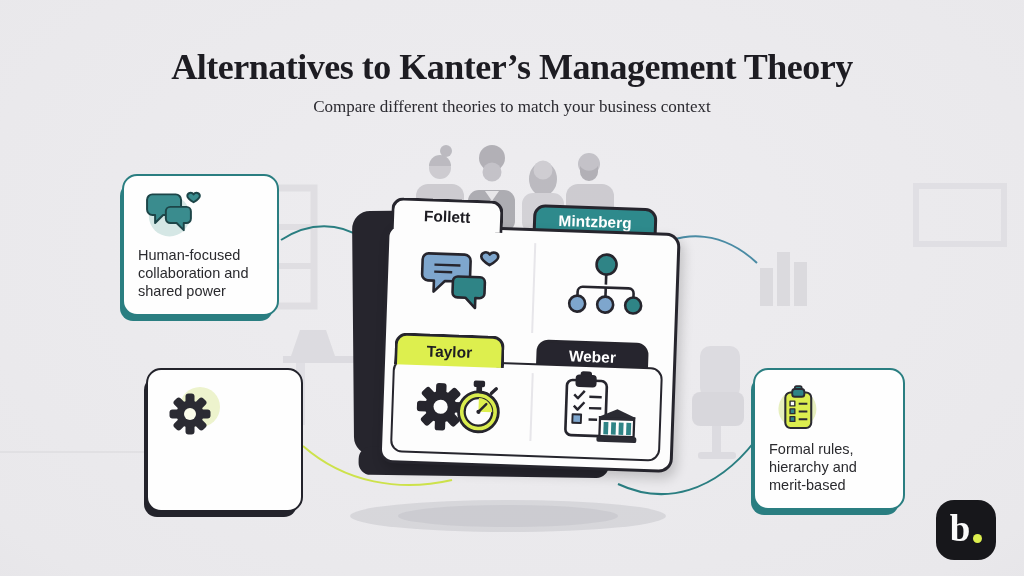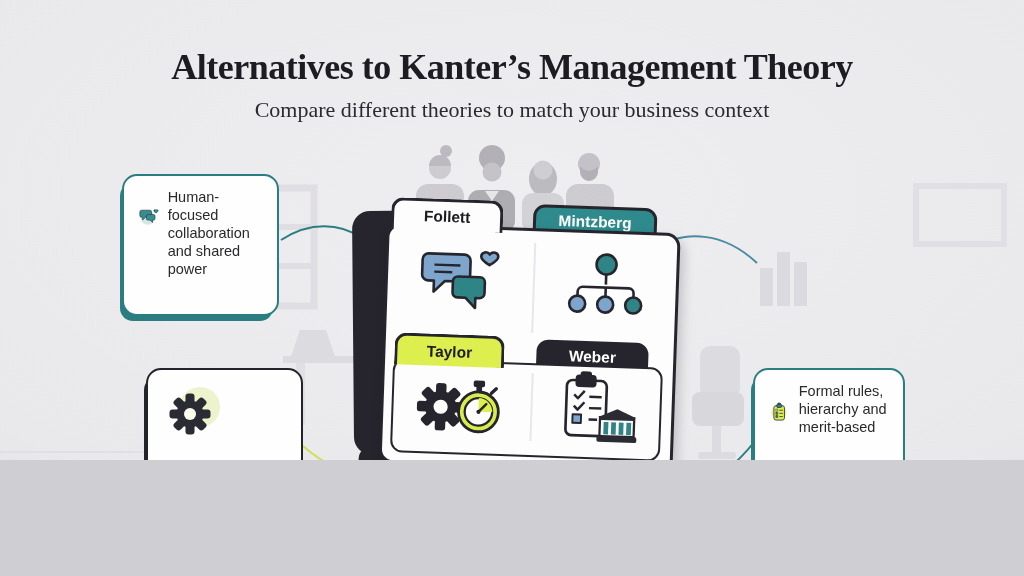--- a/index.html
+++ b/index.html
@@ -1,38 +1,38 @@
 <!DOCTYPE html>
 <html style="--background: #e9e8eb; --dark: #26252d; --teal: #2e8a8c; --teal-line: #2a7e81; --blue: #74a3c6; --blue-fill: #7ea6cd; --yellow: #ddef4e; --text: #2a2a2e;"><head>
 <meta charset="utf-8">
 <style>
   html,body{margin:0;padding:0;background:#cfced3;}
   .stage{
-    position:relative;width:1024px;height:460px;overflow:hidden;
+    position:relative;width:1024px;height:576px;overflow:hidden;
     background:radial-gradient(120% 135% at 50% 42%, #eeedf0 0%, #e9e8eb 55%, #d8d7dc 100%);
     font-family:"Liberation Sans","DejaVu Sans",sans-serif;
   }
   
   .title{
     position:absolute;left:0;right:0;top:46px;text-align:center;
     font-family:"Liberation Serif","DejaVu Serif",serif;
     font-weight:700;font-size:36px;color:#1d1c22;letter-spacing:-0.5px;
   }
   .subtitle{
     position:absolute;left:0;right:0;top:97px;text-align:center;
     font-family:"Liberation Serif","DejaVu Serif",serif;
-    font-weight:400;font-size:22px;color:#2b2a30;
+    font-weight:400;font-size:17px;color:#2b2a30;
   }
   
   .bg-svg{position:absolute;left:0;top:0;width:1024px;height:576px;}
   
   .card{
     position:absolute;background:#fefefe;border-radius:15px;
     padding:13px 14px;box-sizing:border-box;
-    display:flex;flex-direction:row;gap:8px;
+    display:flex;flex-direction:column;gap:8px;
   }
   .card-text{font-size:14.5px;line-height:1.24;color:#2a2a2e;}
   .card-tl{left:122px;top:174px;width:157px;height:142px;border:2px solid #2a7e81;box-shadow:-4px 7px 0 -2px #2a7e81;}
   .card-bl{left:146px;top:368px;width:157px;height:144px;border:2px solid #23232b;box-shadow:-4px 7px 0 -2px #23232b;}
   .card-tr{left:755px;top:174px;width:153px;height:144px;border:2px solid #74a3c6;box-shadow:-4px 7px 0 -2px #74a3c6;}
   .card-br{left:753px;top:368px;width:152px;height:142px;border:2px solid #2a7e81;box-shadow:-4px 7px 0 -2px #2a7e81;}
   .card svg{display:block;}
   
   .folder{position:absolute;left:384px;top:202px;width:294px;height:266px;transform:rotate(2deg);transform-origin:50% 40%;}
   .folder-spine{

